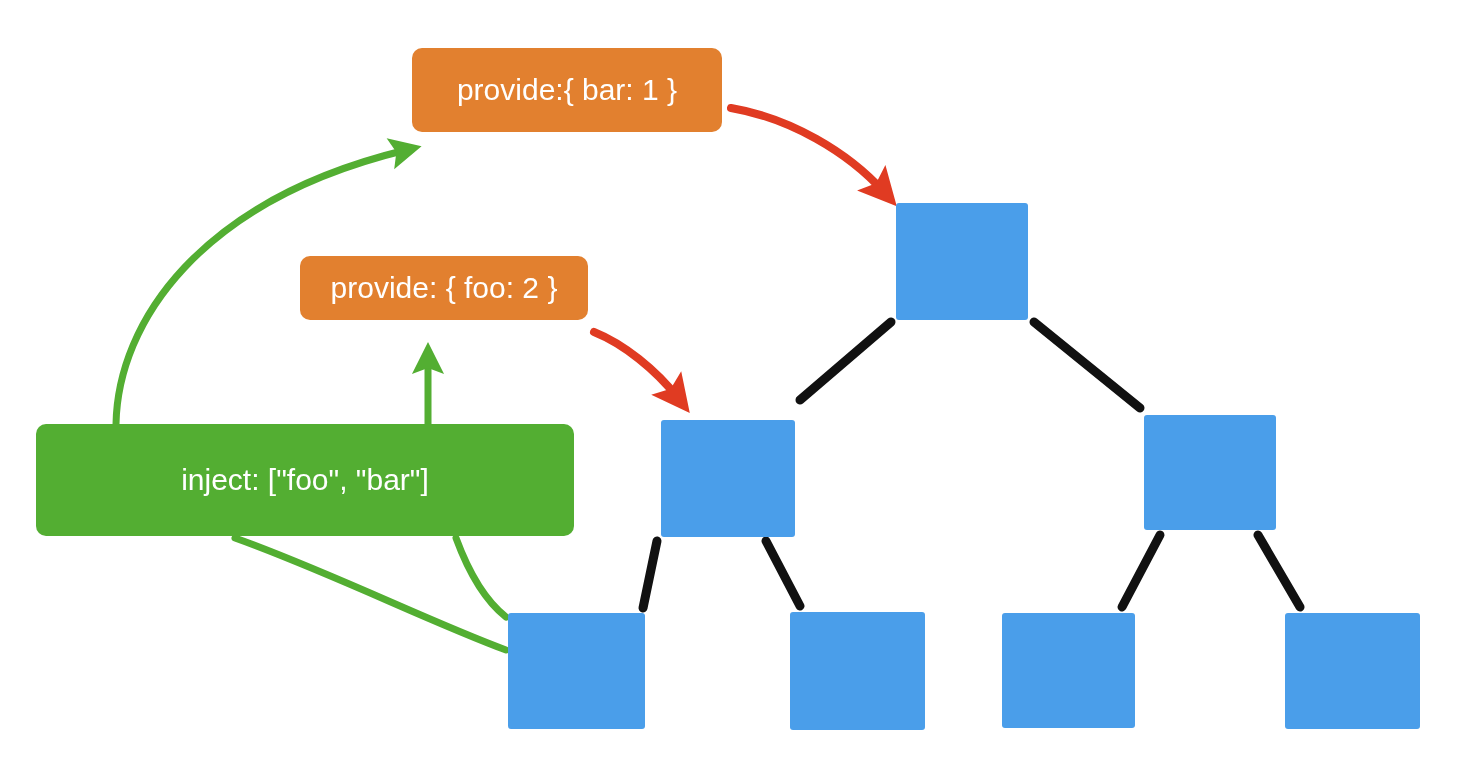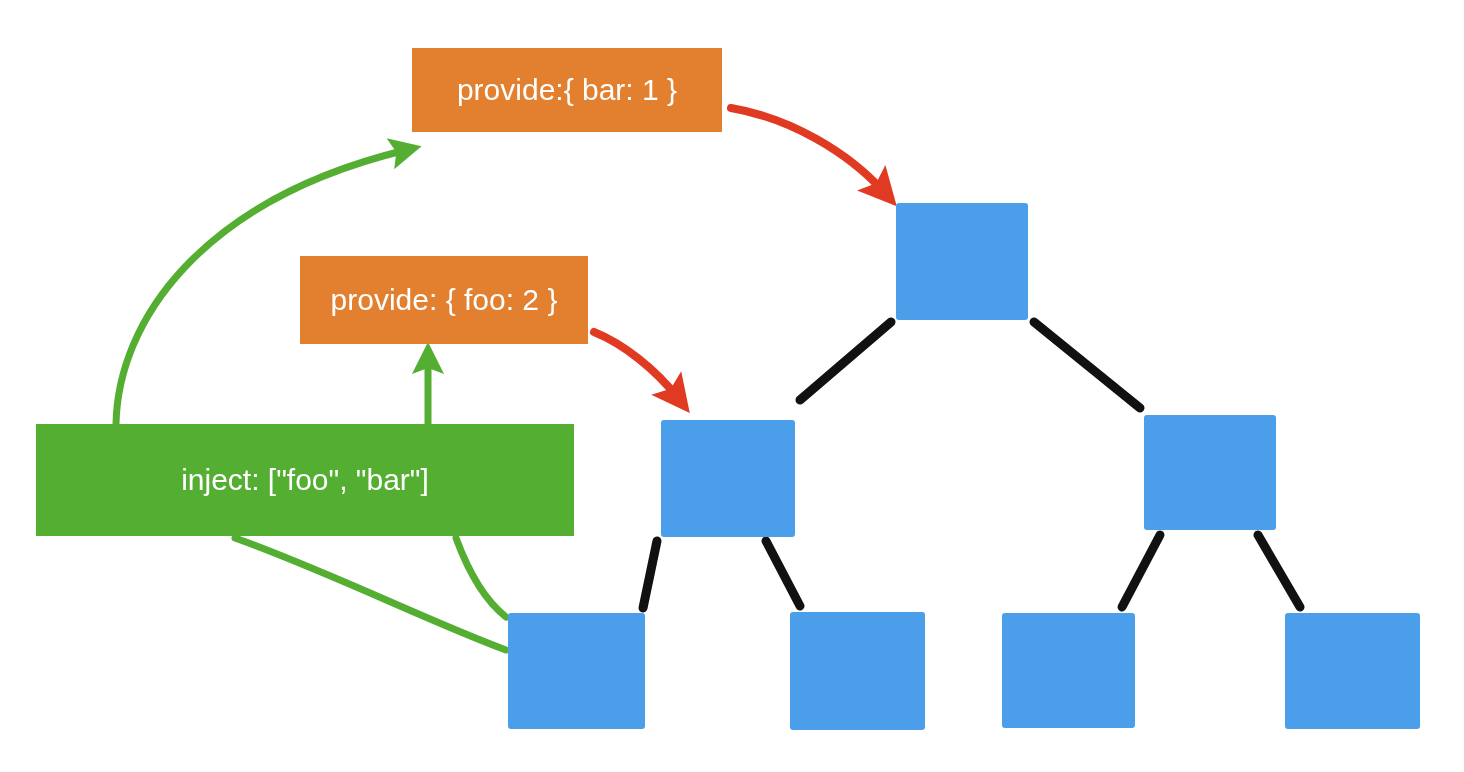--- a/index.html
+++ b/index.html
@@ -31,21 +31,21 @@
   .blue-node {
     background: #4a9eea;
     border-radius: 3px;
   }
   .label-box {
     position: absolute;
     display: flex;
     align-items: center;
     justify-content: center;
     box-sizing: border-box;
-    border-radius: 0;
+    border-radius: 10px;
     color: #ffffff;
     white-space: nowrap;
   }
   .orange-box {
     background: #e2802f;
     font-size: 30px;
   }
   .green-box {
     background: #53ae32;
     font-size: 30px;
@@ -94,17 +94,17 @@
 
   <div class="node-box blue-node" style="left:896px; top:203px; width:132px; height:117px;"></div>
   <div class="node-box blue-node" style="left:661px; top:420px; width:134px; height:117px;"></div>
   <div class="node-box blue-node" style="left:1144px; top:415px; width:132px; height:115px;"></div>
   <div class="node-box blue-node" style="left:508px; top:613px; width:137px; height:116px;"></div>
   <div class="node-box blue-node" style="left:790px; top:612px; width:135px; height:118px;"></div>
   <div class="node-box blue-node" style="left:1002px; top:613px; width:133px; height:115px;"></div>
   <div class="node-box blue-node" style="left:1285px; top:613px; width:135px; height:116px;"></div>
 
   <div class="label-box orange-box" style="left:412px; top:48px; width:310px; height:84px;">provide:{ bar: 1 }</div>
-  <div class="label-box orange-box" style="left:300px; top:256px; width:288px; height:88px;">provide: { foo: 2 }</div>
+  <div class="label-box orange-box" style="left:300px; top:256px; width:288px; height:64px;">provide: { foo: 2 }</div>
   <div class="label-box green-box" style="left:36px; top:424px; width:538px; height:112px;">inject: ["foo", "bar"]</div>
 
 
 </div>
 
 </body></html>

